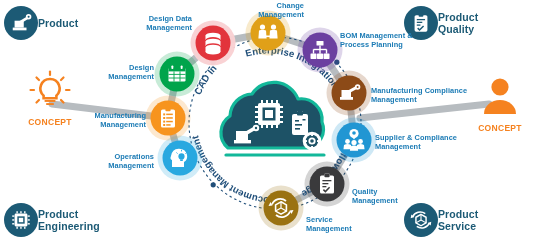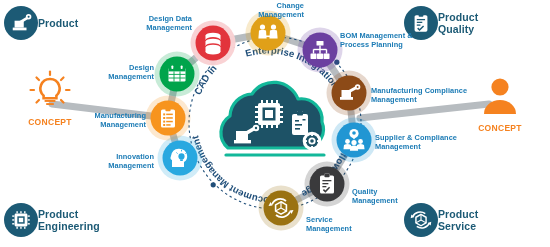--- a/index.html
+++ b/index.html
@@ -440,21 +440,21 @@
   <div class="nodelabel l" style="left:375px;top:133px;width:108px;">
     <span>Supplier &amp; Compliance</span><br><span>Management</span>
   </div>
   <div class="nodelabel l" style="left:352px;top:187px;width:80px;">
     <span>Quality</span><br><span>Management</span>
   </div>
   <div class="nodelabel l" style="left:306px;top:215px;width:80px;">
     <span>Service</span><br><span>Management</span>
   </div>
   <div class="nodelabel r" style="left:100px;top:152px;width:54px;">
-    <span>Innovation</span><br><span>Management</span>
+    <span>Operations</span><br><span>Management</span>
   </div>
   <div class="nodelabel r" style="left:92px;top:111px;width:54px;">
     <span>Manufacturing</span><br><span>Management</span>
   </div>
   <div class="nodelabel r" style="left:104px;top:63px;width:50px;">
     <span>Design</span><br><span>Management</span>
   </div>
 
 </div>
 

